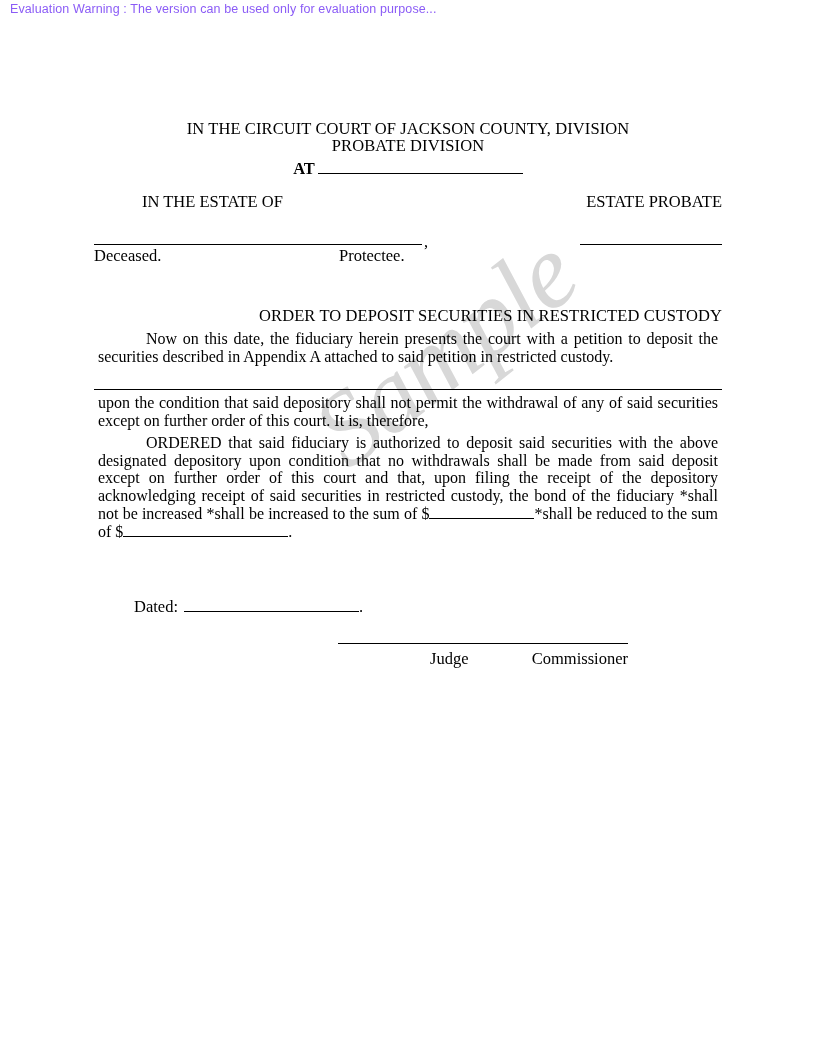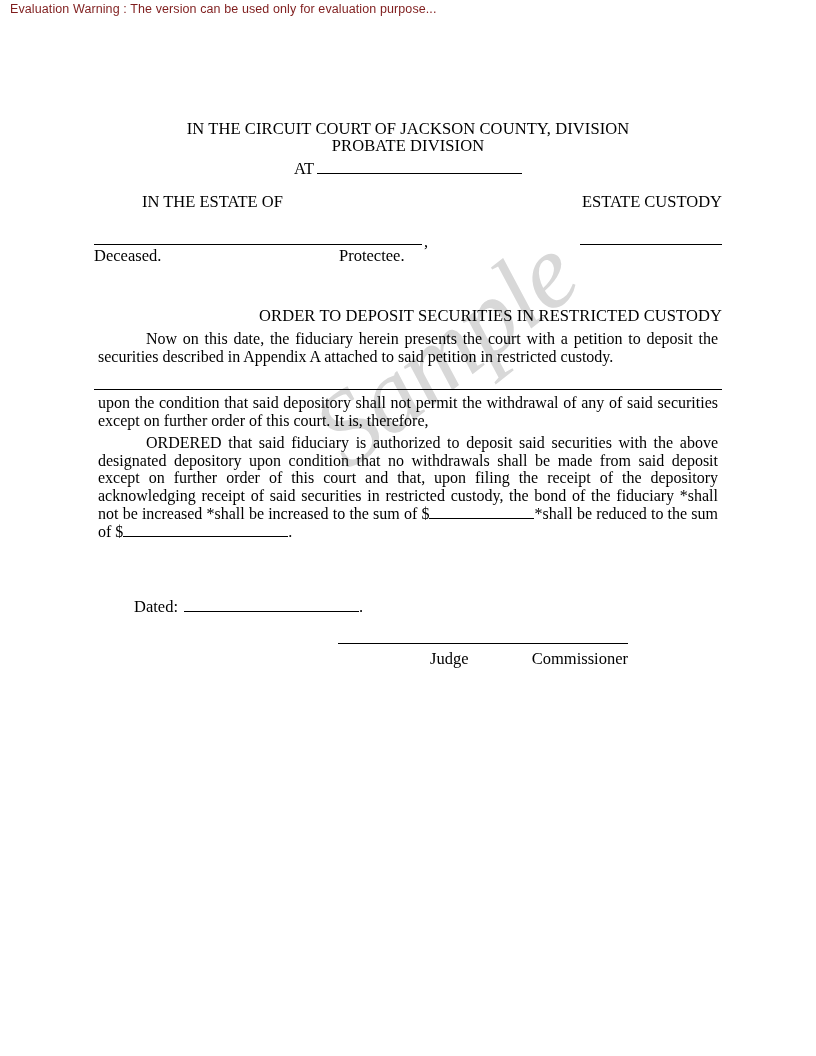--- a/index.html
+++ b/index.html
@@ -15,21 +15,21 @@
     color: #000000;
     overflow: hidden;
   }
 
   .eval-warning {
     position: absolute;
     top: 2px;
     left: 10px;
     font-family: "Liberation Sans", sans-serif;
     font-size: 12.5px;
-    color: #7f1d1d;
+    color: #8b5cf6;
     letter-spacing: 0.1px;
     white-space: nowrap;
   }
 
   .page {
     position: absolute;
     top: 0;
     left: 0;
     width: 816px;
     height: 1056px;
@@ -71,21 +71,21 @@
   }
   .title-line1 { letter-spacing: 0.1px; }
   .title-line2 { letter-spacing: 0.1px; }
 
   .at-row {
     text-align: center;
     font-size: 16.5px;
     margin-top: 4px;
     white-space: nowrap;
   }
-  .at-row .at-label { margin-right: 3px; }
+  .at-row .at-label { margin-right: 3px; font-weight: bold; }
   .rule-inline {
     display: inline-block;
     border-bottom: 1px solid #000;
     height: 13px;
     vertical-align: baseline;
   }
 
   .estate-row {
     position: relative;
     margin-top: 13px;
@@ -240,21 +240,21 @@
       <div class="title-line1">IN THE CIRCUIT COURT OF JACKSON COUNTY, DIVISION</div>
       <div class="title-line2">PROBATE DIVISION</div>
     </div>
 
     <div class="at-row">
       <span class="at-label">AT</span><span class="rule-inline" style="width:205px;"></span>
     </div>
 
     <div class="estate-row">
       <span class="left">IN THE ESTATE OF</span>
-      <span class="right">ESTATE CUSTODY</span>
+      <span class="right">ESTATE PROBATE</span>
     </div>
 
     <div class="lines-row">
       <div class="line-left"></div>
       <div class="comma">,</div>
       <div class="line-right"></div>
       <div class="label-deceased">Deceased.</div>
       <div class="label-protectee">Protectee.</div>
     </div>
 

